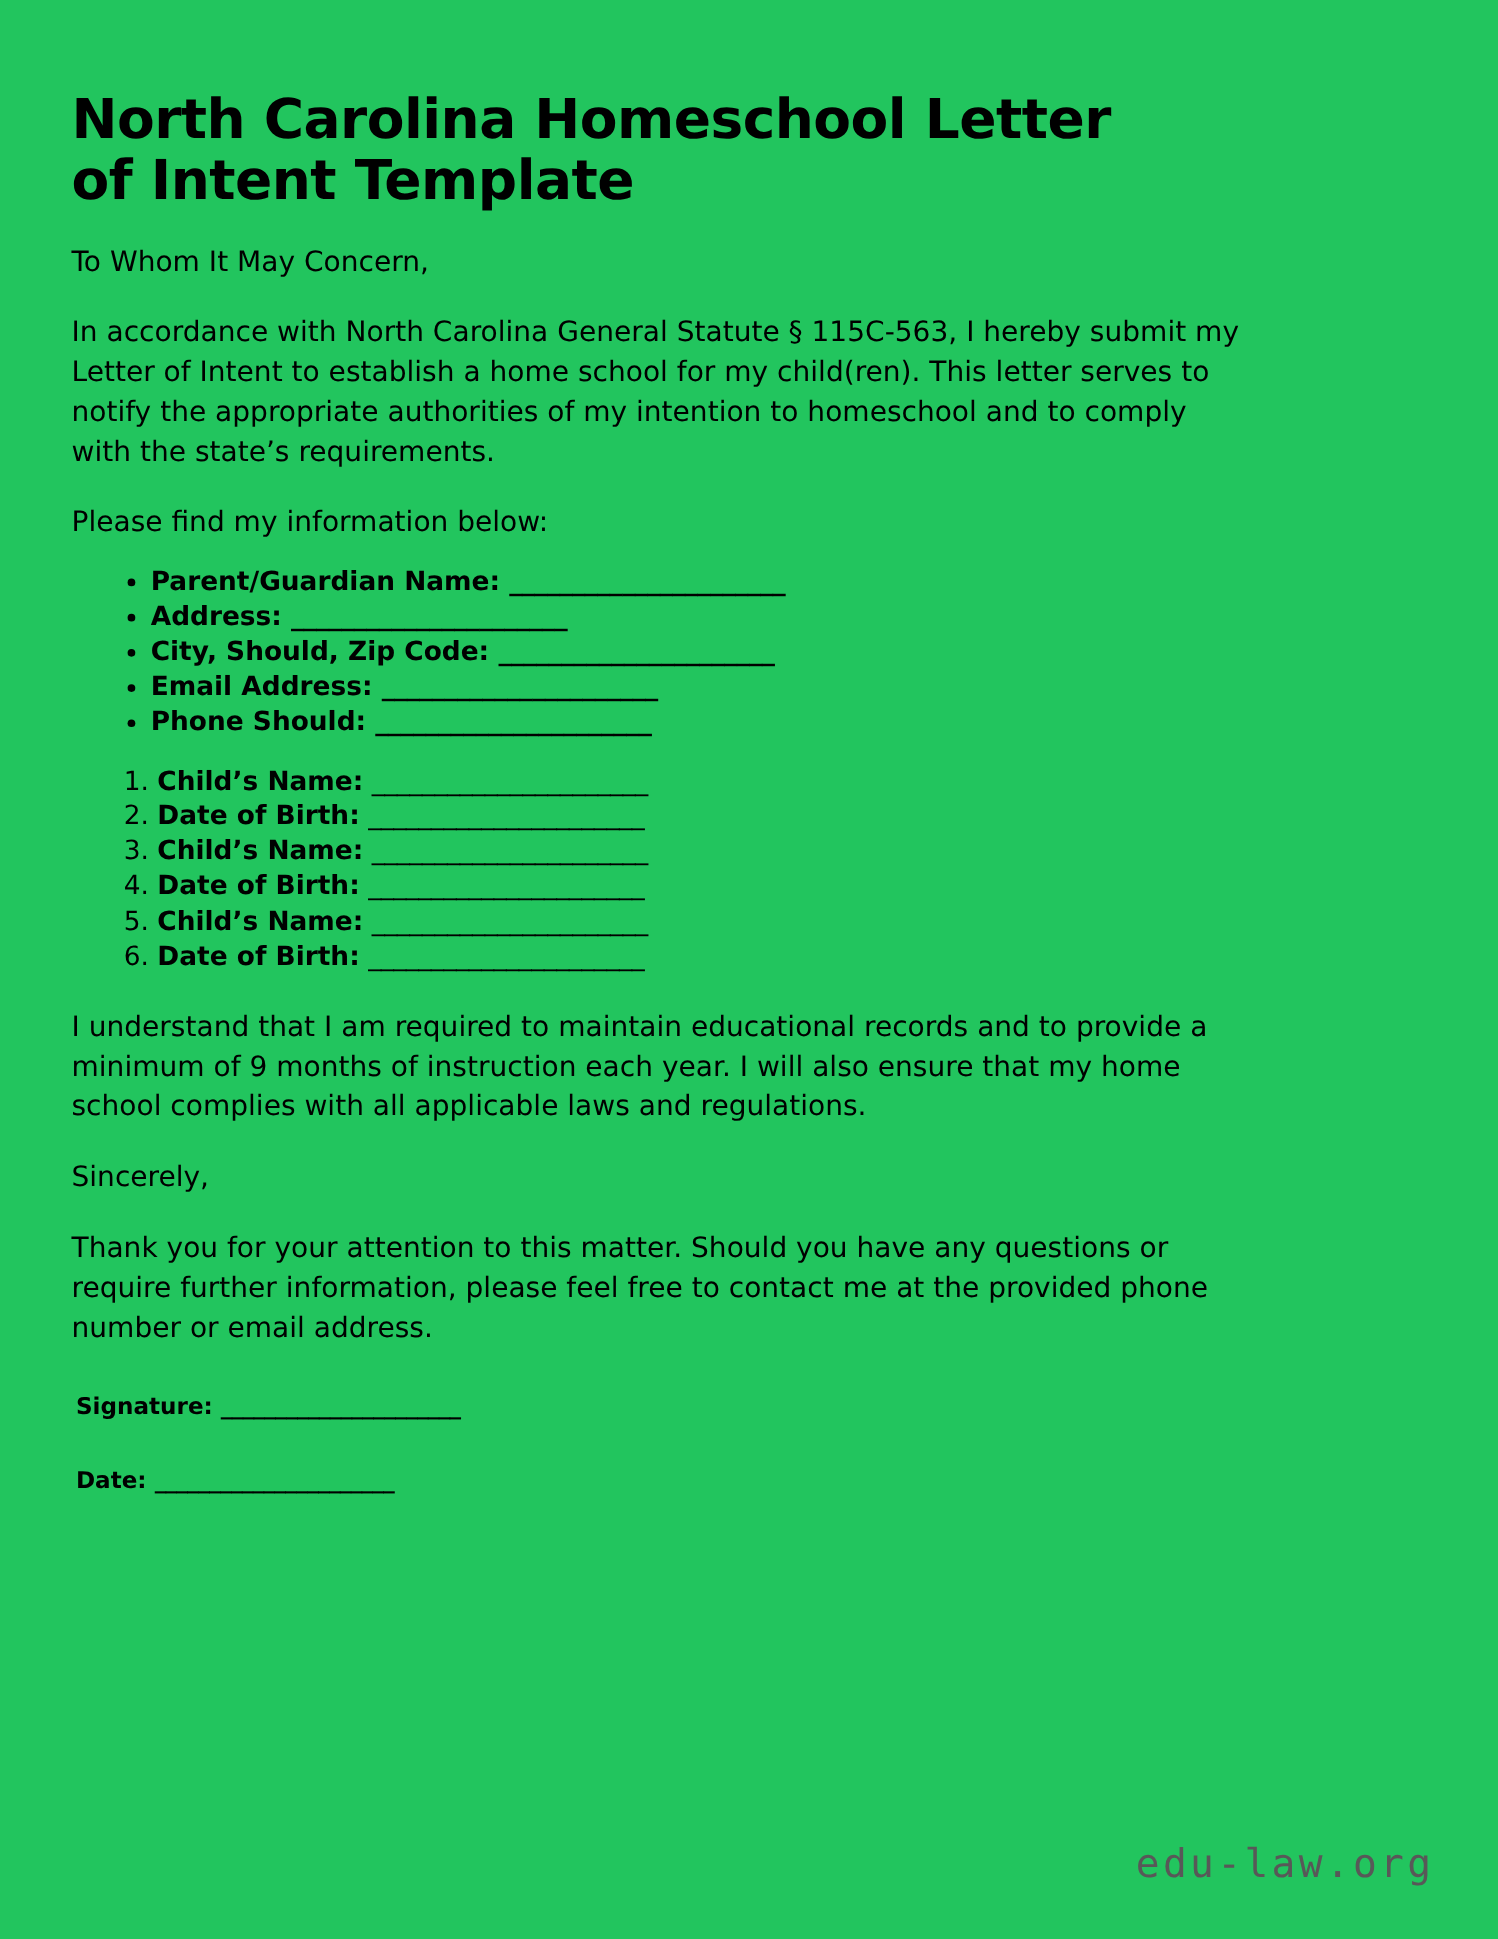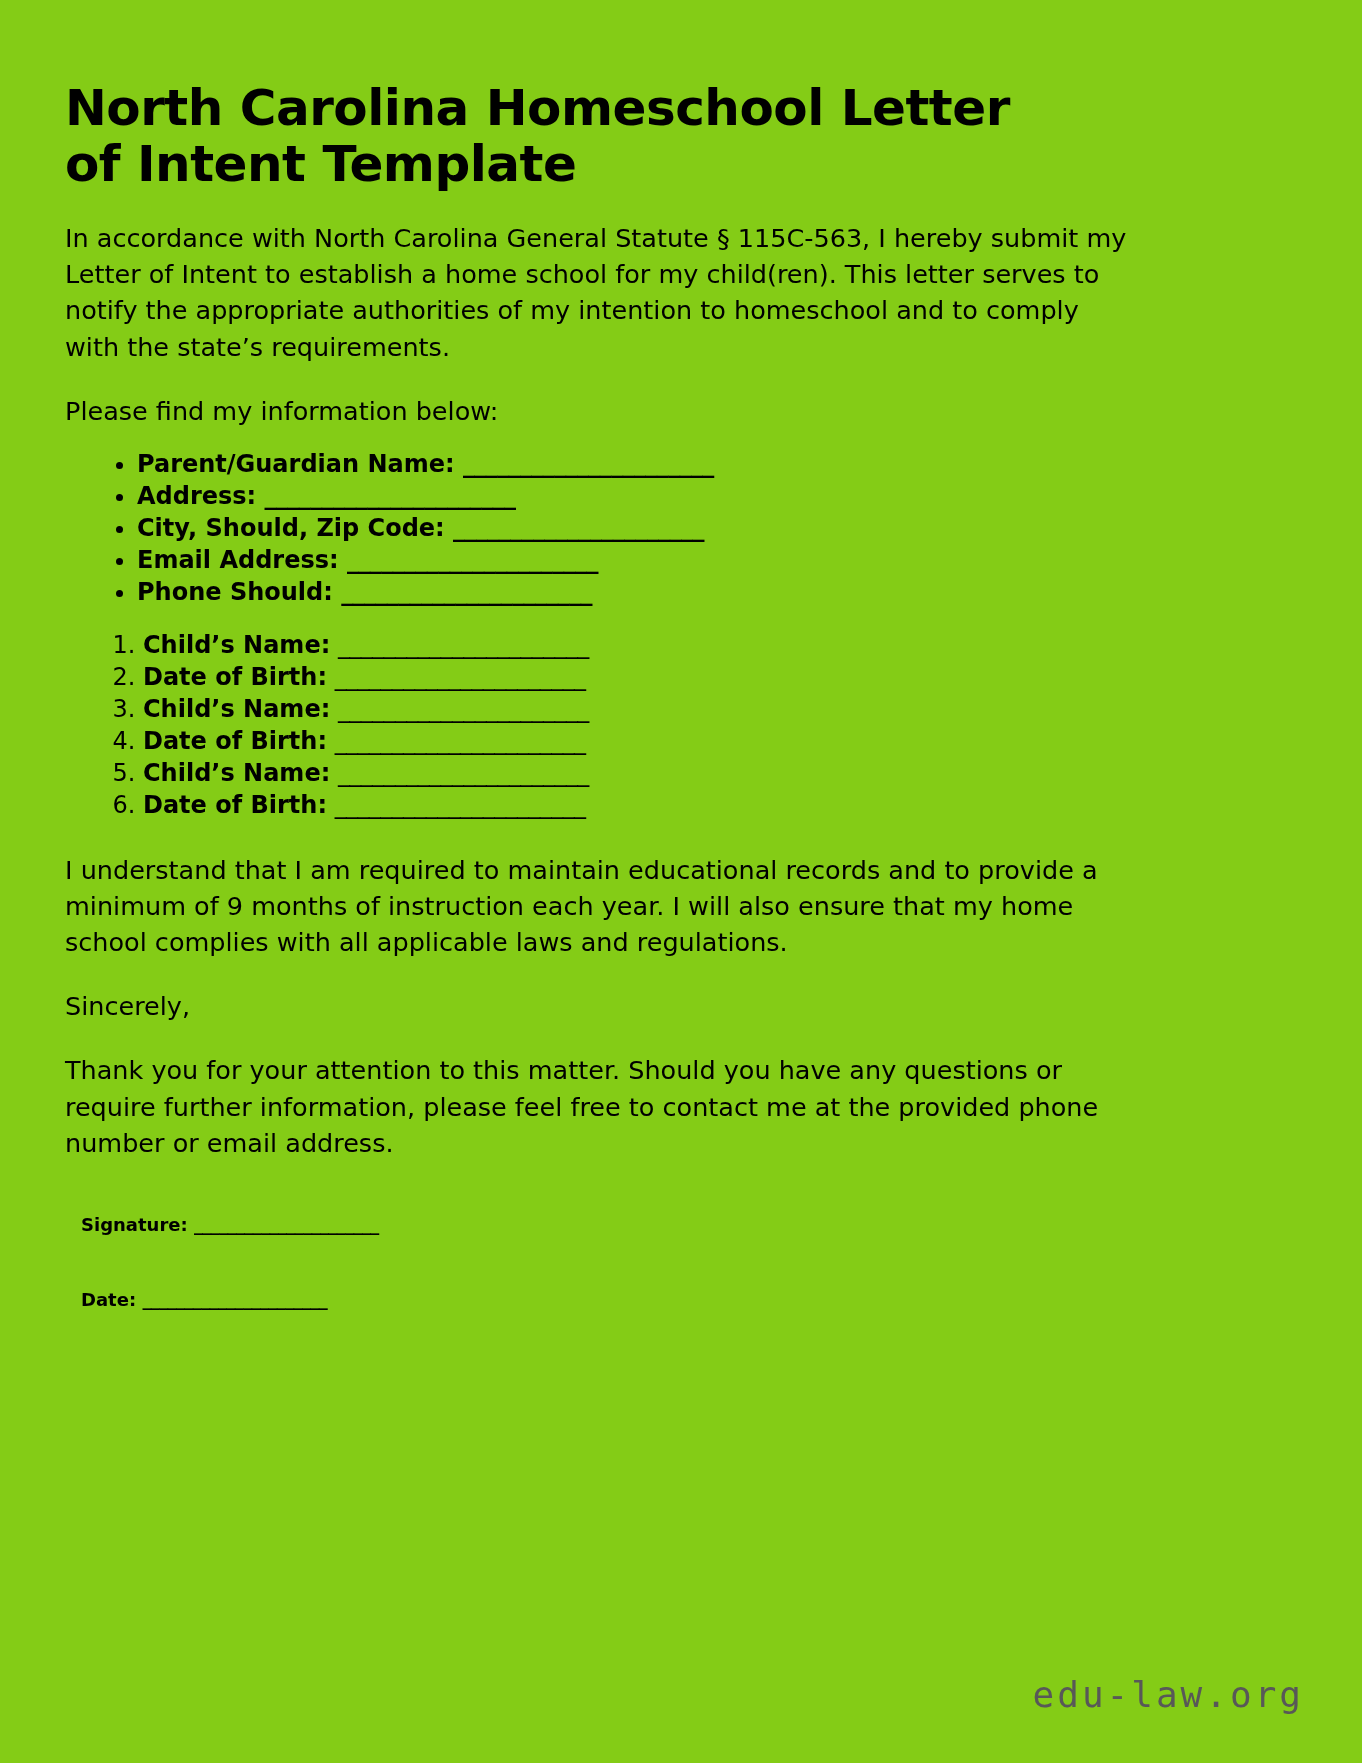--- a/index.html
+++ b/index.html
@@ -4,21 +4,21 @@
 <style>
   html, body {
     margin: 0;
     padding: 0;
     background: #ffffff;
   }
   .page {
     position: relative;
     width: 1362px;
     height: 1763px;
-    background: #84cc16;
+    background: #22c55e;
     overflow: hidden;
     font-family: "DejaVu Sans", "Liberation Sans", sans-serif;
     color: #000000;
     box-sizing: border-box;
   }
   .content {
     position: absolute;
     left: 65px;
     top: 0;
     width: 1070px;
@@ -69,24 +69,24 @@
   ol.child-list li .lbl { font-weight: 700; margin-top: 32px; }
 
   .blank {
     font-weight: 700;
     letter-spacing: -0.6px;
   }
   ol.child-list .blank { font-weight: 400; letter-spacing: -0.6px; }
 
   
   .sig-line {
-    font-size: 18px;
+    font-size: 21px;
     font-weight: 700;
     line-height: 1.3;
-    margin: 16px;
+    margin: 4px;
     padding-top: 36px;
     white-space: nowrap;
   }
   .sig-line .blank { font-weight: 700; }
 
   
   .watermark {
     position: absolute;
     right: 58px;
     bottom: 48px;
@@ -99,20 +99,21 @@
 </style>
 </head>
 <body>
 
 <div class="page">
 
   <div class="content">
 
     <h1 class="doc-title">North Carolina Homeschool Letter of Intent Template</h1>
 
+    <p class="para">To Whom It May Concern,</p>
 
     <p class="para">In accordance with North Carolina General Statute § 115C-563, I hereby submit my Letter of Intent to establish a home school for my child(ren). This letter serves to notify the appropriate authorities of my intention to homeschool and to comply with the state’s requirements.</p>
 
     <p class="para">Please find my information below:</p>
 
     <ul class="info-list" id="info-list">
         <li><span class="lbl">Parent/Guardian Name:</span> <span class="blank">______________________</span></li>
         <li><span class="lbl">Address:</span> <span class="blank">______________________</span></li>
         <li><span class="lbl">City, Should, Zip Code:</span> <span class="blank">______________________</span></li>
         <li><span class="lbl">Email Address:</span> <span class="blank">______________________</span></li>

